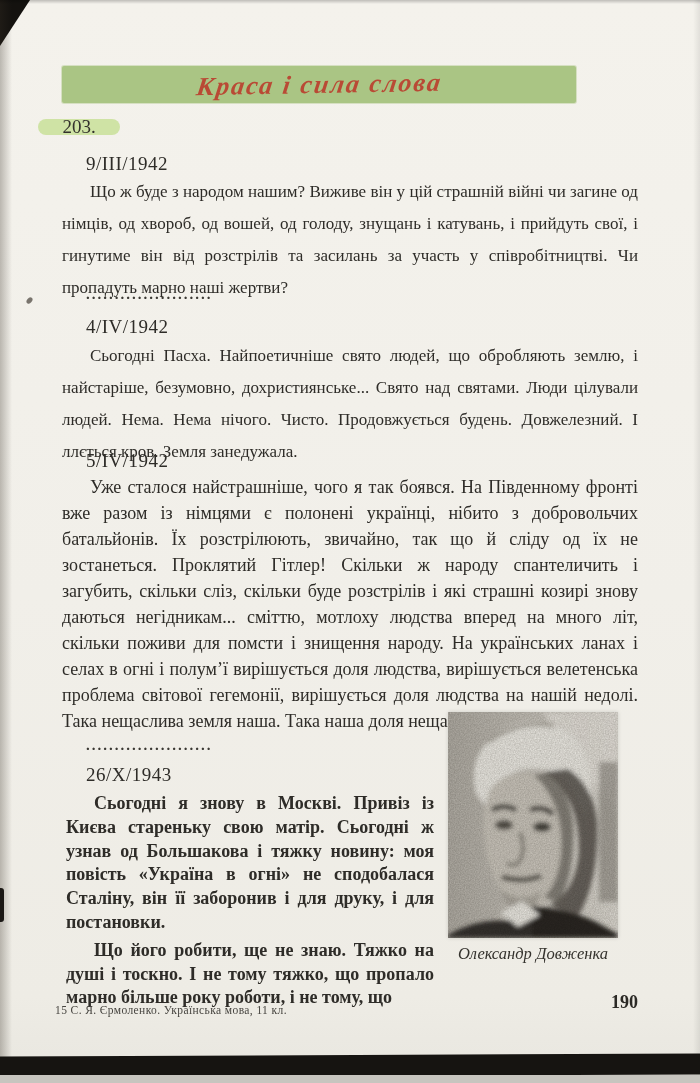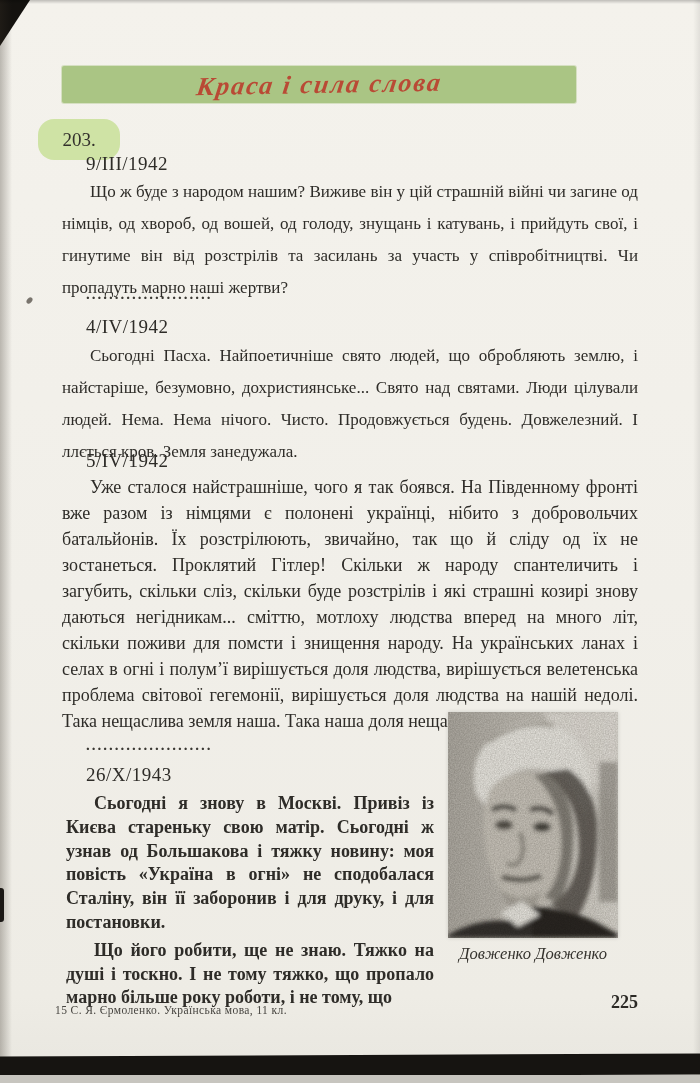--- a/index.html
+++ b/index.html
@@ -28,21 +28,21 @@
 
   
   .banner{left:62px;top:66px;width:514px;height:37px;background:#aac584;
     border-radius:2px;display:flex;align-items:center;justify-content:center;
     box-shadow:0 0 0 1px rgba(170,197,132,.4);}
   .banner-text{font-style:italic;font-weight:bold;font-size:26px;letter-spacing:2px;
     color:#b94a35;transform:skewX(-9deg) rotate(-1deg);}
 
   
   .exercise-row{left:38px;top:119px;width:600px;display:flex;align-items:flex-start;}
-  .pill{width:82px;height:41px;background:#cfe3a5;border-radius:16px;
+  .pill{width:82px;height:16px;background:#cfe3a5;border-radius:16px;
     display:flex;align-items:center;justify-content:center;flex:0 0 82px;}
   .pill span{font-size:19px;color:#33312c;}
   .task{margin-left:13px;padding-top:4px;font-size:18.5px;color:#2e2c28;}
 
   .date{left:86px;font-size:19px;letter-spacing:.5px;}
   .para{left:62px;width:576px;text-align:justify;text-indent:28px;
     font-size:17px;line-height:32px;text-justify:inter-word;}
   .para.tight{font-size:18px;line-height:26px;}
   .para.narrow{width:376px;font-size:18px;line-height:23.8px;}
   .para.narrow p{margin:4px;text-indent:28px;text-align:justify;font-weight:bold;}
@@ -132,16 +132,16 @@
       <path d="M72 120 Q79 140 70 151 Q64 155 59 151" stroke="#8e8a81" stroke-width="4" fill="none"></path>
       <path d="M54 165 Q73 171 93 164" stroke="#55514a" stroke-width="5" fill="none"></path>
       <path d="M52 177 Q72 193 94 179 L88 193 Q72 201 58 191 Z" fill="#a8a39a" opacity="0.8"></path>
       <path d="M0 223 Q30 206 58 209 L84 196 Q120 196 148 210 L170 222 L170 226 L0 226 Z" fill="#35322d"></path>
       <path d="M84 194 Q130 197 170 224 L170 226 L84 226 Z" fill="#2a2824"></path>
       <path d="M52 201 L74 189 L92 203 L70 215 Z" fill="#eceae4"></path>
     </g>
     <rect width="170" height="226" filter="url(#grain)" style="mix-blend-mode:multiply"></rect>
   </svg>
 </div>
-<div class="abs photo-caption">Довженко Довженко</div>
+<div class="abs photo-caption">Олександр Довженка</div>
 
 <div class="abs footer-imprint">15 С. Я. Єрмоленко. Українська мова, 11 кл.</div>
-<div class="abs page-number">225</div>
+<div class="abs page-number">190</div>
 
 </body></html>

